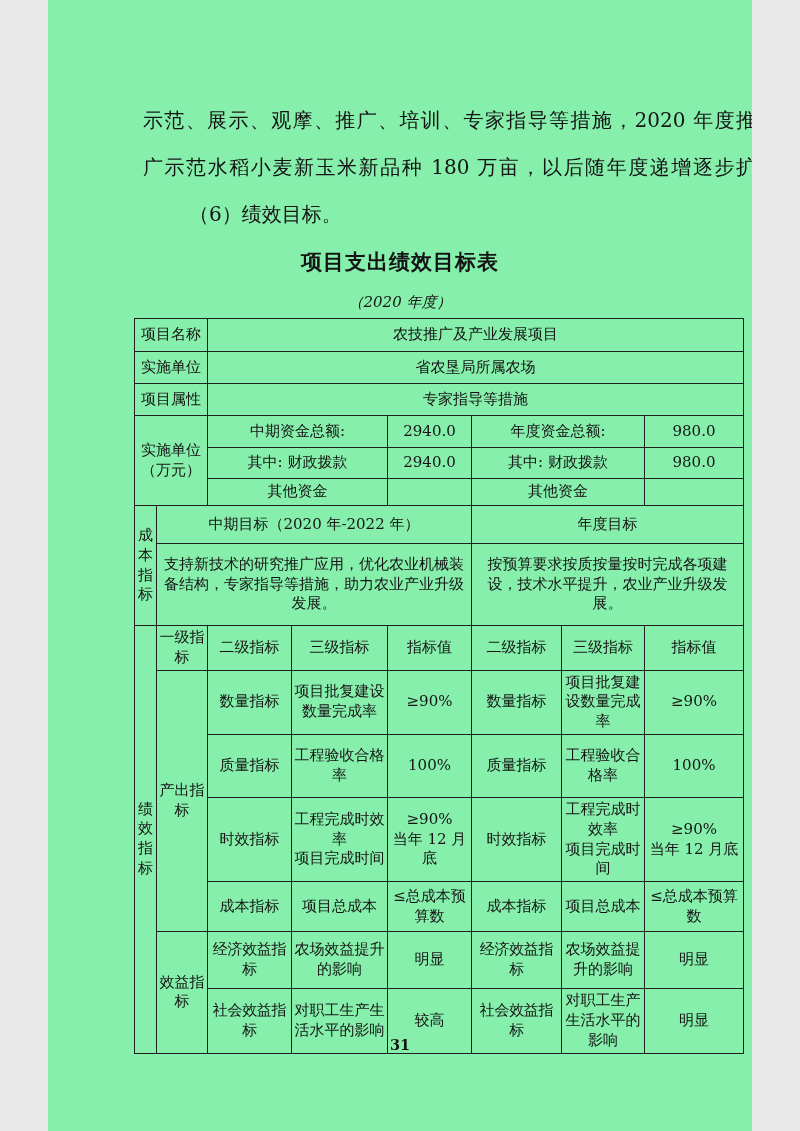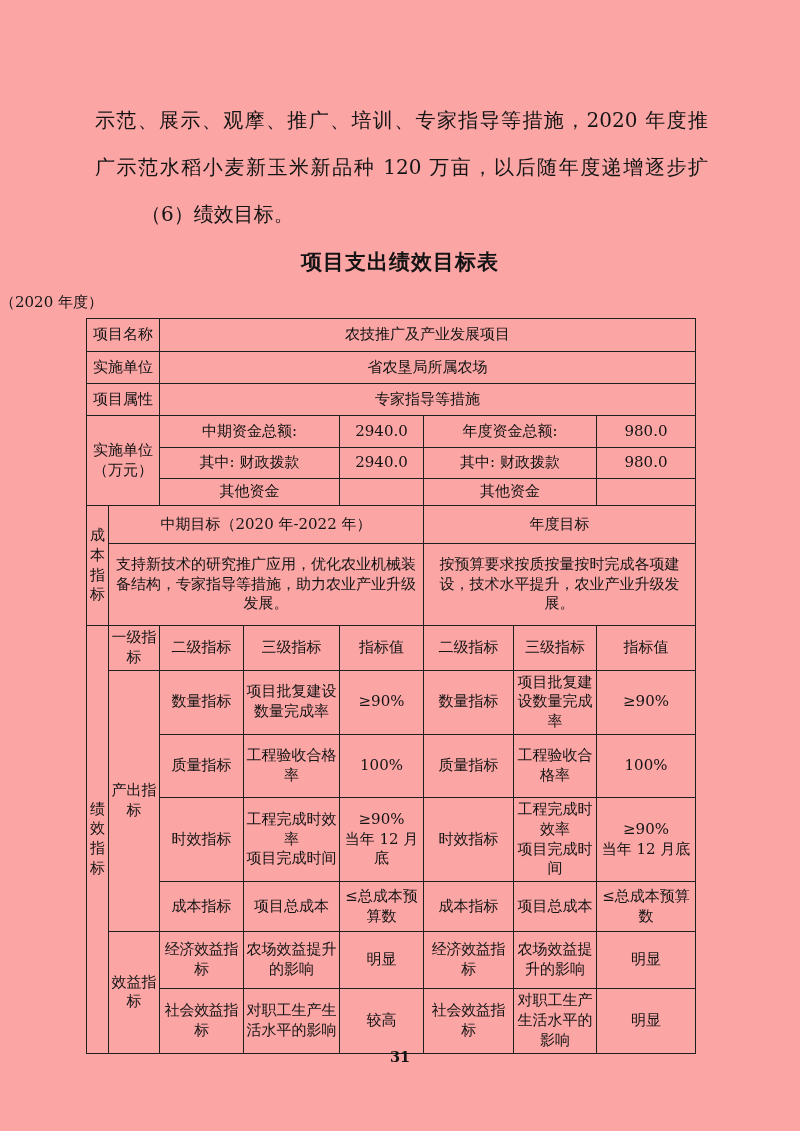--- a/index.html
+++ b/index.html
@@ -1,32 +1,32 @@
 <!DOCTYPE html>
 <html><head>
 <meta charset="utf-8">
 <style>
   * { margin:0; padding:0; box-sizing:border-box; }
   html,body { background:#e8e8e8; }
   .page {
-    position:relative; width:800px; height:1131px; margin:0 auto;
-    background:#fca5a5; color:#141414;
+    position:relative; width:704px; height:1131px; margin:0 auto;
+    background:#86efac; color:#141414;
     font-family:"DejaVu Serif","Liberation Serif",serif;
     overflow:hidden;
   }
   
   .intro { position:absolute; left:95px; top:97px; width:613px; font-size:20px; }
   .intro .line { line-height:47px; }
   .jline { text-align:justify; text-align-last:justify; }
   .sec-heading { line-height:47px; padding-left:46px; font-size:20px; }
   
   .tbl-title { position:absolute; left:0; top:248px; width:100%;
     text-align:center; font-size:21px; font-weight:bold; letter-spacing:1px; }
   .tbl-subtitle { position:absolute; left:0; top:293px; width:100%;
-    text-align:left; font-size:15px; }
+    text-align:center; font-size:15px;font-style:italic; }
   
   table.perf {
     position:absolute; left:86px; top:318px; width:609px;
     border-collapse:collapse; table-layout:fixed;
   }
   table.perf td {
     border:1px solid #1f1f1f; text-align:center; vertical-align:middle;
     font-size:15px; line-height:1.32; padding:2px; overflow:hidden;
   }
   td.left  { text-align:left; padding-left:4px; }
@@ -34,30 +34,30 @@
   td.pre   { white-space:pre-line; }
   td.vlab  { word-break:break-all; line-height:1.5; padding:3px 2px; }
   td.vtop  { vertical-align:top; padding-top:5px; }
   td.sm    { font-size:14px; }
   td.sm2   { font-size:13.5px; letter-spacing:-0.3px; }
   td.l3    { text-align:left; padding-left:3px; font-size:14.5px; }
   td.goal-l { text-align:justify; padding:4px 6px; font-size:15.5px; line-height:1.75; }
   td.goal-r { text-align:center; padding:4px 5px; font-size:15.5px; line-height:1.75;margin-left:39px; }
   
   .page-num { position:absolute; left:0; top:1036px; width:100%;
-    text-align:center; font-size:14.5px; font-weight:600;margin-top:12px; }
+    text-align:center; font-size:14.5px; font-weight:600; }
 </style>
 </head>
 <body>
 
 <div class="page">
 
   <div class="intro">
     <div class="line jline">示范、展示、观摩、推广、培训、专家指导等措施，2020 年度推</div>
-    <div class="line jline">广示范水稻小麦新玉米新品种 120 万亩，以后随年度递增逐步扩</div>
+    <div class="line jline">广示范水稻小麦新玉米新品种 180 万亩，以后随年度递增逐步扩</div>
     <div class="sec-heading">（6）绩效目标。</div>
   </div>
 
   <div class="tbl-title">项目支出绩效目标表</div>
   <div class="tbl-subtitle">（2020 年度）</div>
 
   <table class="perf">
     <colgroup>
       <col style="width:22px">
         <col style="width:51px">

